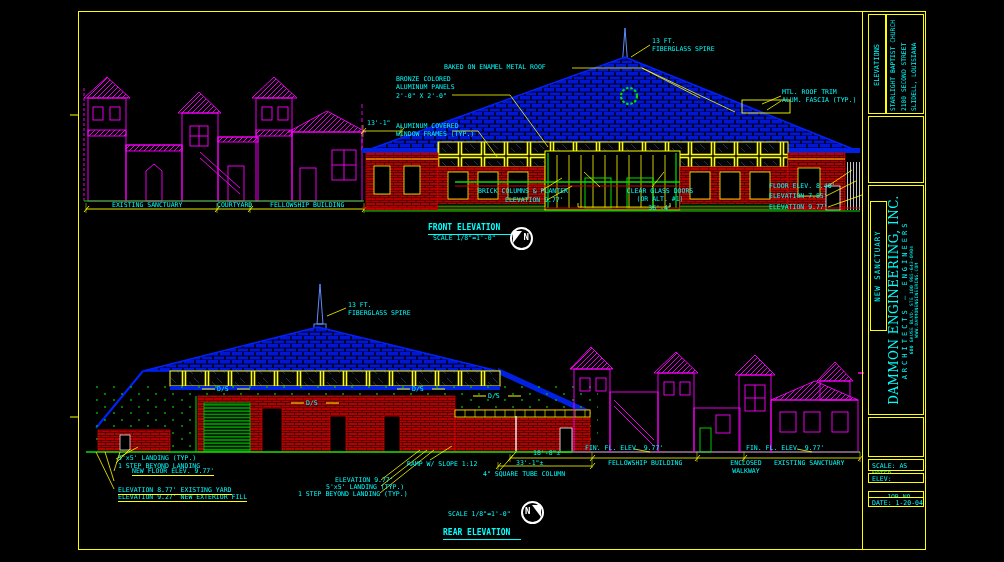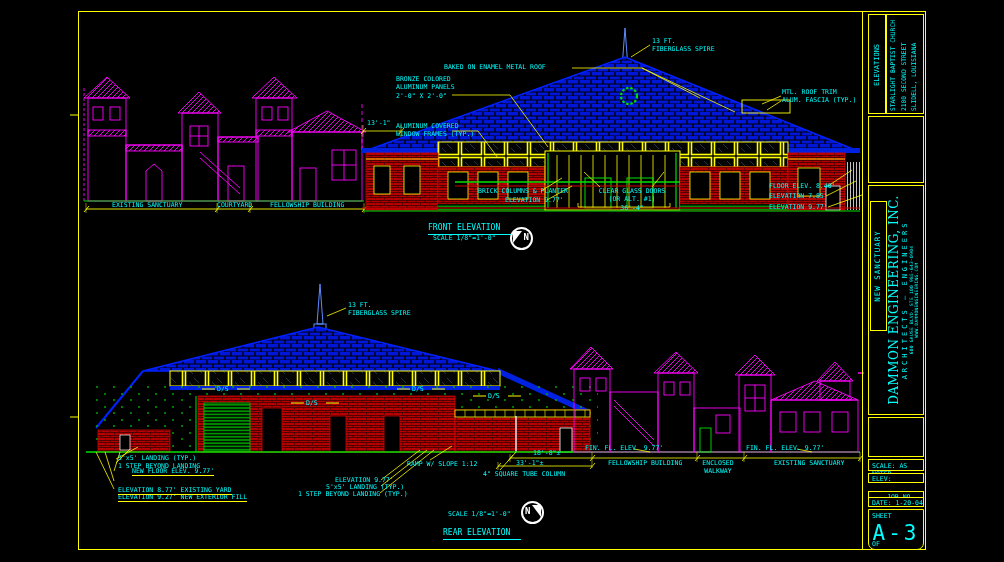--- a/index.html
+++ b/index.html
@@ -1,23 +1,23 @@
 <!DOCTYPE html>
 <html><head>
 <meta charset="utf-8">
 <style>
   html,body{margin:0;padding:0;background:#000;}
   #app{position:relative;width:1004px;height:562px;background:#000;overflow:hidden;
        font-family:"DejaVu Sans Mono",monospace;}
   #cad{position:absolute;left:0;top:0;z-index:1;}
   .lbl{position:absolute;z-index:2;color:#00ffff;font:6.5px/1.3 "DejaVu Sans Mono",monospace;
        white-space:pre-line;}
-  .lbl.ctr{text-align:center;}
+  .lbl.ctr{text-align:center;margin-left:28px;}
   .lbl.ul-y{border-bottom:1px solid #ffff00;padding-bottom:0px;}
-  .lbl.title{font-size:8px;font-weight:normal;border-bottom:1px solid #00ffff;padding-bottom:1px;}
+  .lbl.title{font-size:8px;font-weight:bold;border-bottom:1px solid #00ffff;padding-bottom:1px;}
   .border-line{position:absolute;z-index:2;}
   .tb-box{position:absolute;z-index:3;border:1px solid #ffff00;background:#000;box-sizing:border-box;}
   .vwrap{position:absolute;overflow:visible;}
   .vtext{position:absolute;left:0;transform:rotate(-90deg);transform-origin:0 0;color:#00ffff;}
   .admin{color:#00ffff;font:6.5px "DejaVu Sans Mono",monospace;padding:2px 0 0 3px;box-sizing:border-box;}
   .sheetnum{position:absolute;left:0;right:0;top:11px;text-align:center;color:#00ffff;
             font:400 21px "DejaVu Sans Mono",monospace;letter-spacing:3px;}
   .firm-name{font-family:"DejaVu Serif",serif;font-size:12px;letter-spacing:0.5px;white-space:nowrap;}
   .firm-type{font-size:7px;letter-spacing:3px;white-space:nowrap;}
   .firm-addr{font-size:4.5px;letter-spacing:0.3px;white-space:nowrap;}
@@ -329,19 +329,14 @@
       <div class="firm-addr">600 GAUSE BLVD. STE 100  985-643-0904</div>
       <div class="firm-addr">WWW.DAMMONENGINEERING.COM</div>
     </div>
   </div>
 </div>
 <div class="tb-box" style="left:868px;top:417px;width:56px;height:40px;"></div>
 <div class="tb-box admin" style="left:868px;top:459px;width:56px;height:12px;">SCALE: AS NOTED</div>
 <div class="tb-box admin" style="left:868px;top:473px;width:56px;height:10px;padding-top:1px;">ELEV:</div>
 <div class="tb-box admin" style="left:868px;top:491px;width:56px;height:10px;padding-top:1px;padding-left:18px;">JOB NO. 1485a</div>
 <div class="tb-box admin" style="left:868px;top:497px;width:56px;height:10px;padding-top:1px;">DATE: 1-20-04</div>
-<div class="tb-box" style="left:868px;top:509px;width:56px;height:41px;border-radius:0 0 7px 7px;">
-  <div class="admin">SHEET</div>
-  <div class="sheetnum">A-3</div>
-  <div class="admin" style="position:absolute;left:0;bottom:1px;">OF</div>
-</div>
 
 </div>
 
 </body></html>

